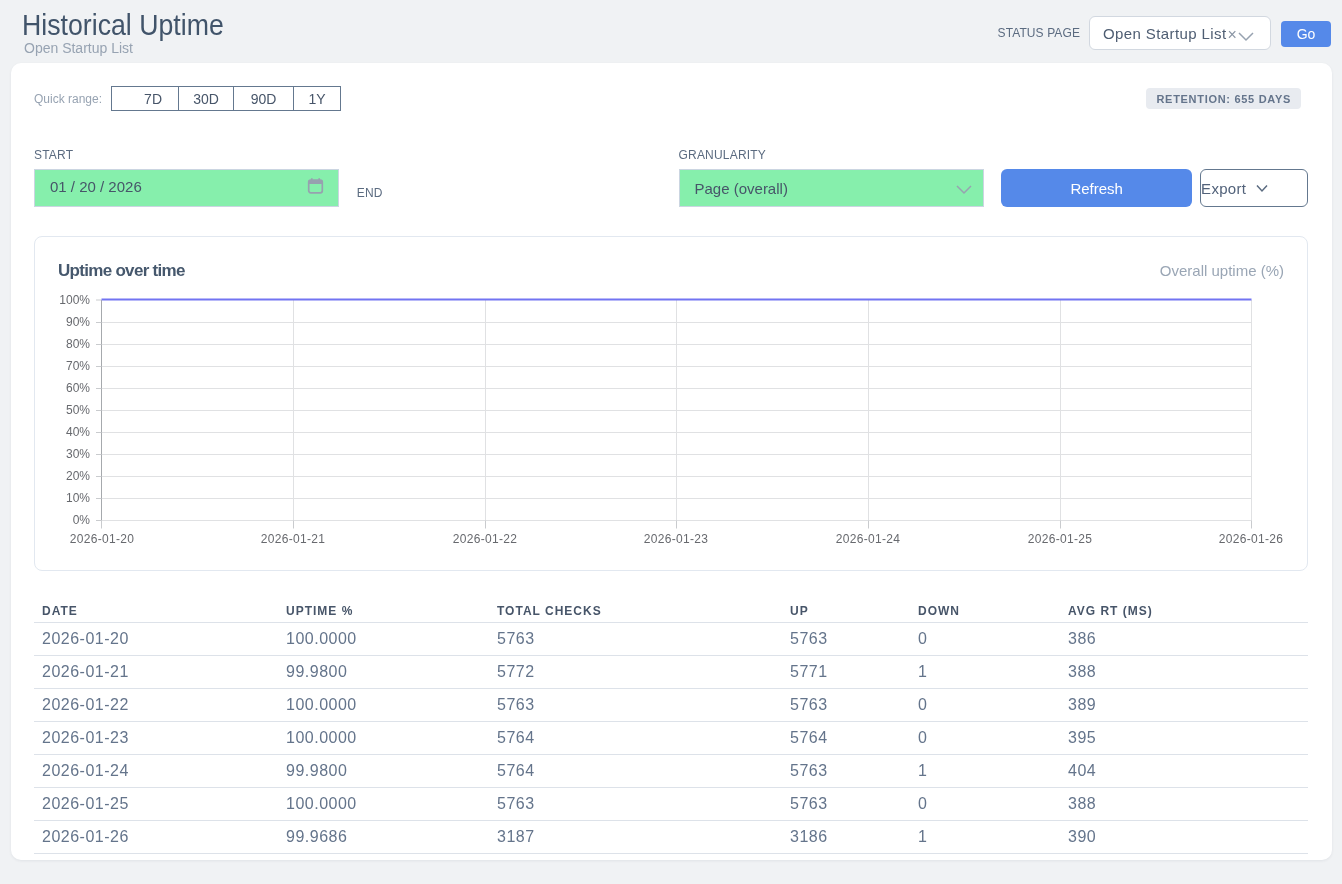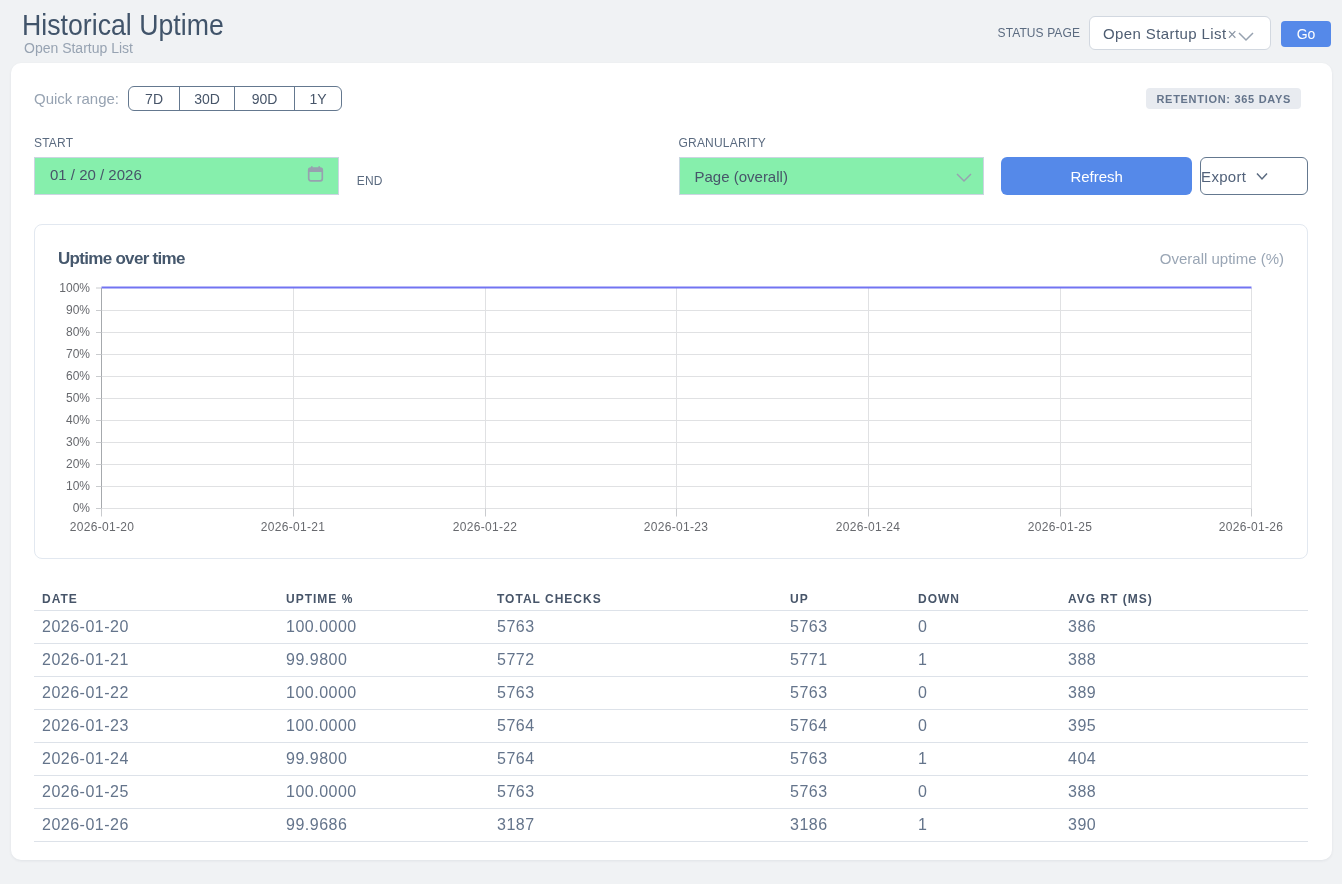--- a/index.html
+++ b/index.html
@@ -10,26 +10,26 @@
 .sub { position:absolute; left:24px; top:40px; font-size:14px; color:#97a3b2; }
 .toprt { position:absolute; right:11px; top:16px; height:34px; display:flex; align-items:center; }
 .splabel { font-size:12px; letter-spacing:0.1px; color:#5b6b80; margin-right:9px; }
 .spselect { width:182px; height:34px; background:#fff; border:1px solid #d2d8e0; border-radius:6px; display:flex; align-items:center; padding:0 16px 0 13px; }
 .spselect .txt { font-size:15px; letter-spacing:0.4px; color:#4e5d72; }
 .spselect .x { font-size:16px; color:#8b96a5; margin-left:1px; margin-top:3px; }
 .spselect .chev { margin-left:auto; }
 .gobtn { width:50px; height:26px; margin-left:10px; margin-top:2px; background:#5589e9; border-radius:4px; color:#fff; font-size:14px; display:flex; align-items:center; justify-content:center; }
 .card { margin:0 10px 0 11px; background:#fff; border-radius:10px; box-shadow:0 1px 3px rgba(20,30,50,.07); height:797px; padding:23px 24px 0 23px; }
 .qrow { display:flex; align-items:center; height:25px; }
-.qlabel { font-size:15px; color:#97a3b2; margin-right:9px; }
-.seg { display:flex; height:25px; border:1px solid #64788f; border-radius:6px; overflow:hidden; }
+.qlabel { font-size:12px; color:#97a3b2; margin-right:9px; }
+.seg { display:flex; height:25px; border:1px solid #64788f; border-radius:0; overflow:hidden;padding-left:16px; }
 .seg div { display:flex; align-items:center; justify-content:center; font-size:14px; color:#475569; border-right:1px solid #64788f; }
 .seg div:last-child { border-right:0; }
 .badge { margin-left:auto; margin-right:7px; background:#e8ebf0; border-radius:4px; height:21px; display:flex; align-items:center; padding:0 10px; font-size:11px; font-weight:bold; letter-spacing:0.7px; color:#64748b; }
-.frow { margin-top:28px; display:flex; align-items:flex-end; }
+.frow { margin-top:40px; display:flex; align-items:flex-end; }
 .fgroup { display:flex; flex-direction:column; }
 .flabel { font-size:12px; letter-spacing:0.2px; color:#5b6b80; line-height:12px; margin-top:-2px; margin-bottom:8px; }
 .finput { height:38px; border:1px solid #cbd5e1; border-radius:0; background:#86efac; display:flex; align-items:center; padding:0 14px 0 15px; font-size:15px; color:#475569; }
 .finput .icon { margin-left:auto; margin-top:-5px; }
 .btn-refresh { width:191px; height:38px; background:#5589e9; border:0; border-radius:6px; color:#fff; font-size:15px; display:flex; align-items:center; justify-content:center; }
 .btn-export { width:108px; height:38px; background:#fff; border:1px solid #64788f; border-radius:6px; color:#52627a; font-size:15px; letter-spacing:0.3px; display:flex; align-items:center; justify-content:flex-start; gap:10px; }
 .chartcard { margin-top:29px; border:1px solid #e2e8f0; border-radius:8px; height:335px; position:relative; }
 .ctitle { position:absolute; left:23px; top:24px; font-size:17px; font-weight:bold; letter-spacing:-0.7px; color:#46586d; }
 .clabel { position:absolute; right:23px; top:25px; font-size:15px; color:#9aa6b5; }
 table { margin-top:21px; width:1274px; border-collapse:collapse; }
@@ -55,21 +55,21 @@
 </div>
 <div class="card">
   <div class="qrow">
     <span class="qlabel">Quick range:</span>
     <div class="seg">
       <div style="width:51px">7D</div>
       <div style="width:55px">30D</div>
       <div style="width:60px">90D</div>
       <div style="width:46px">1Y</div>
     </div>
-    <div class="badge">RETENTION: 365 DAYS</div>
+    <div class="badge">RETENTION: 655 DAYS</div>
   </div>
   <div class="frow">
     <div class="fgroup" style="width:305px; margin-right:18px;">
       <div class="flabel">START</div>
       <div class="finput">
           <span style="margin-top:-3px">01 / 20 / 2026</span>
         <svg class="icon" width="17" height="17" viewBox="0 0 17 17">
             <path d="M4.8 1.2 V4 M12.2 1.2 V4" stroke="#97a1af" stroke-width="1.7" fill="none"></path>
             <path d="M1.7 7.1 V5.2 a2 2 0 0 1 2 -2 h9.6 a2 2 0 0 1 2 2 V7.1 Z" fill="#97a1af"></path>
             <rect x="1.7" y="3.2" width="13.6" height="12.6" rx="2" fill="none" stroke="#97a1af" stroke-width="1.7"></rect>

